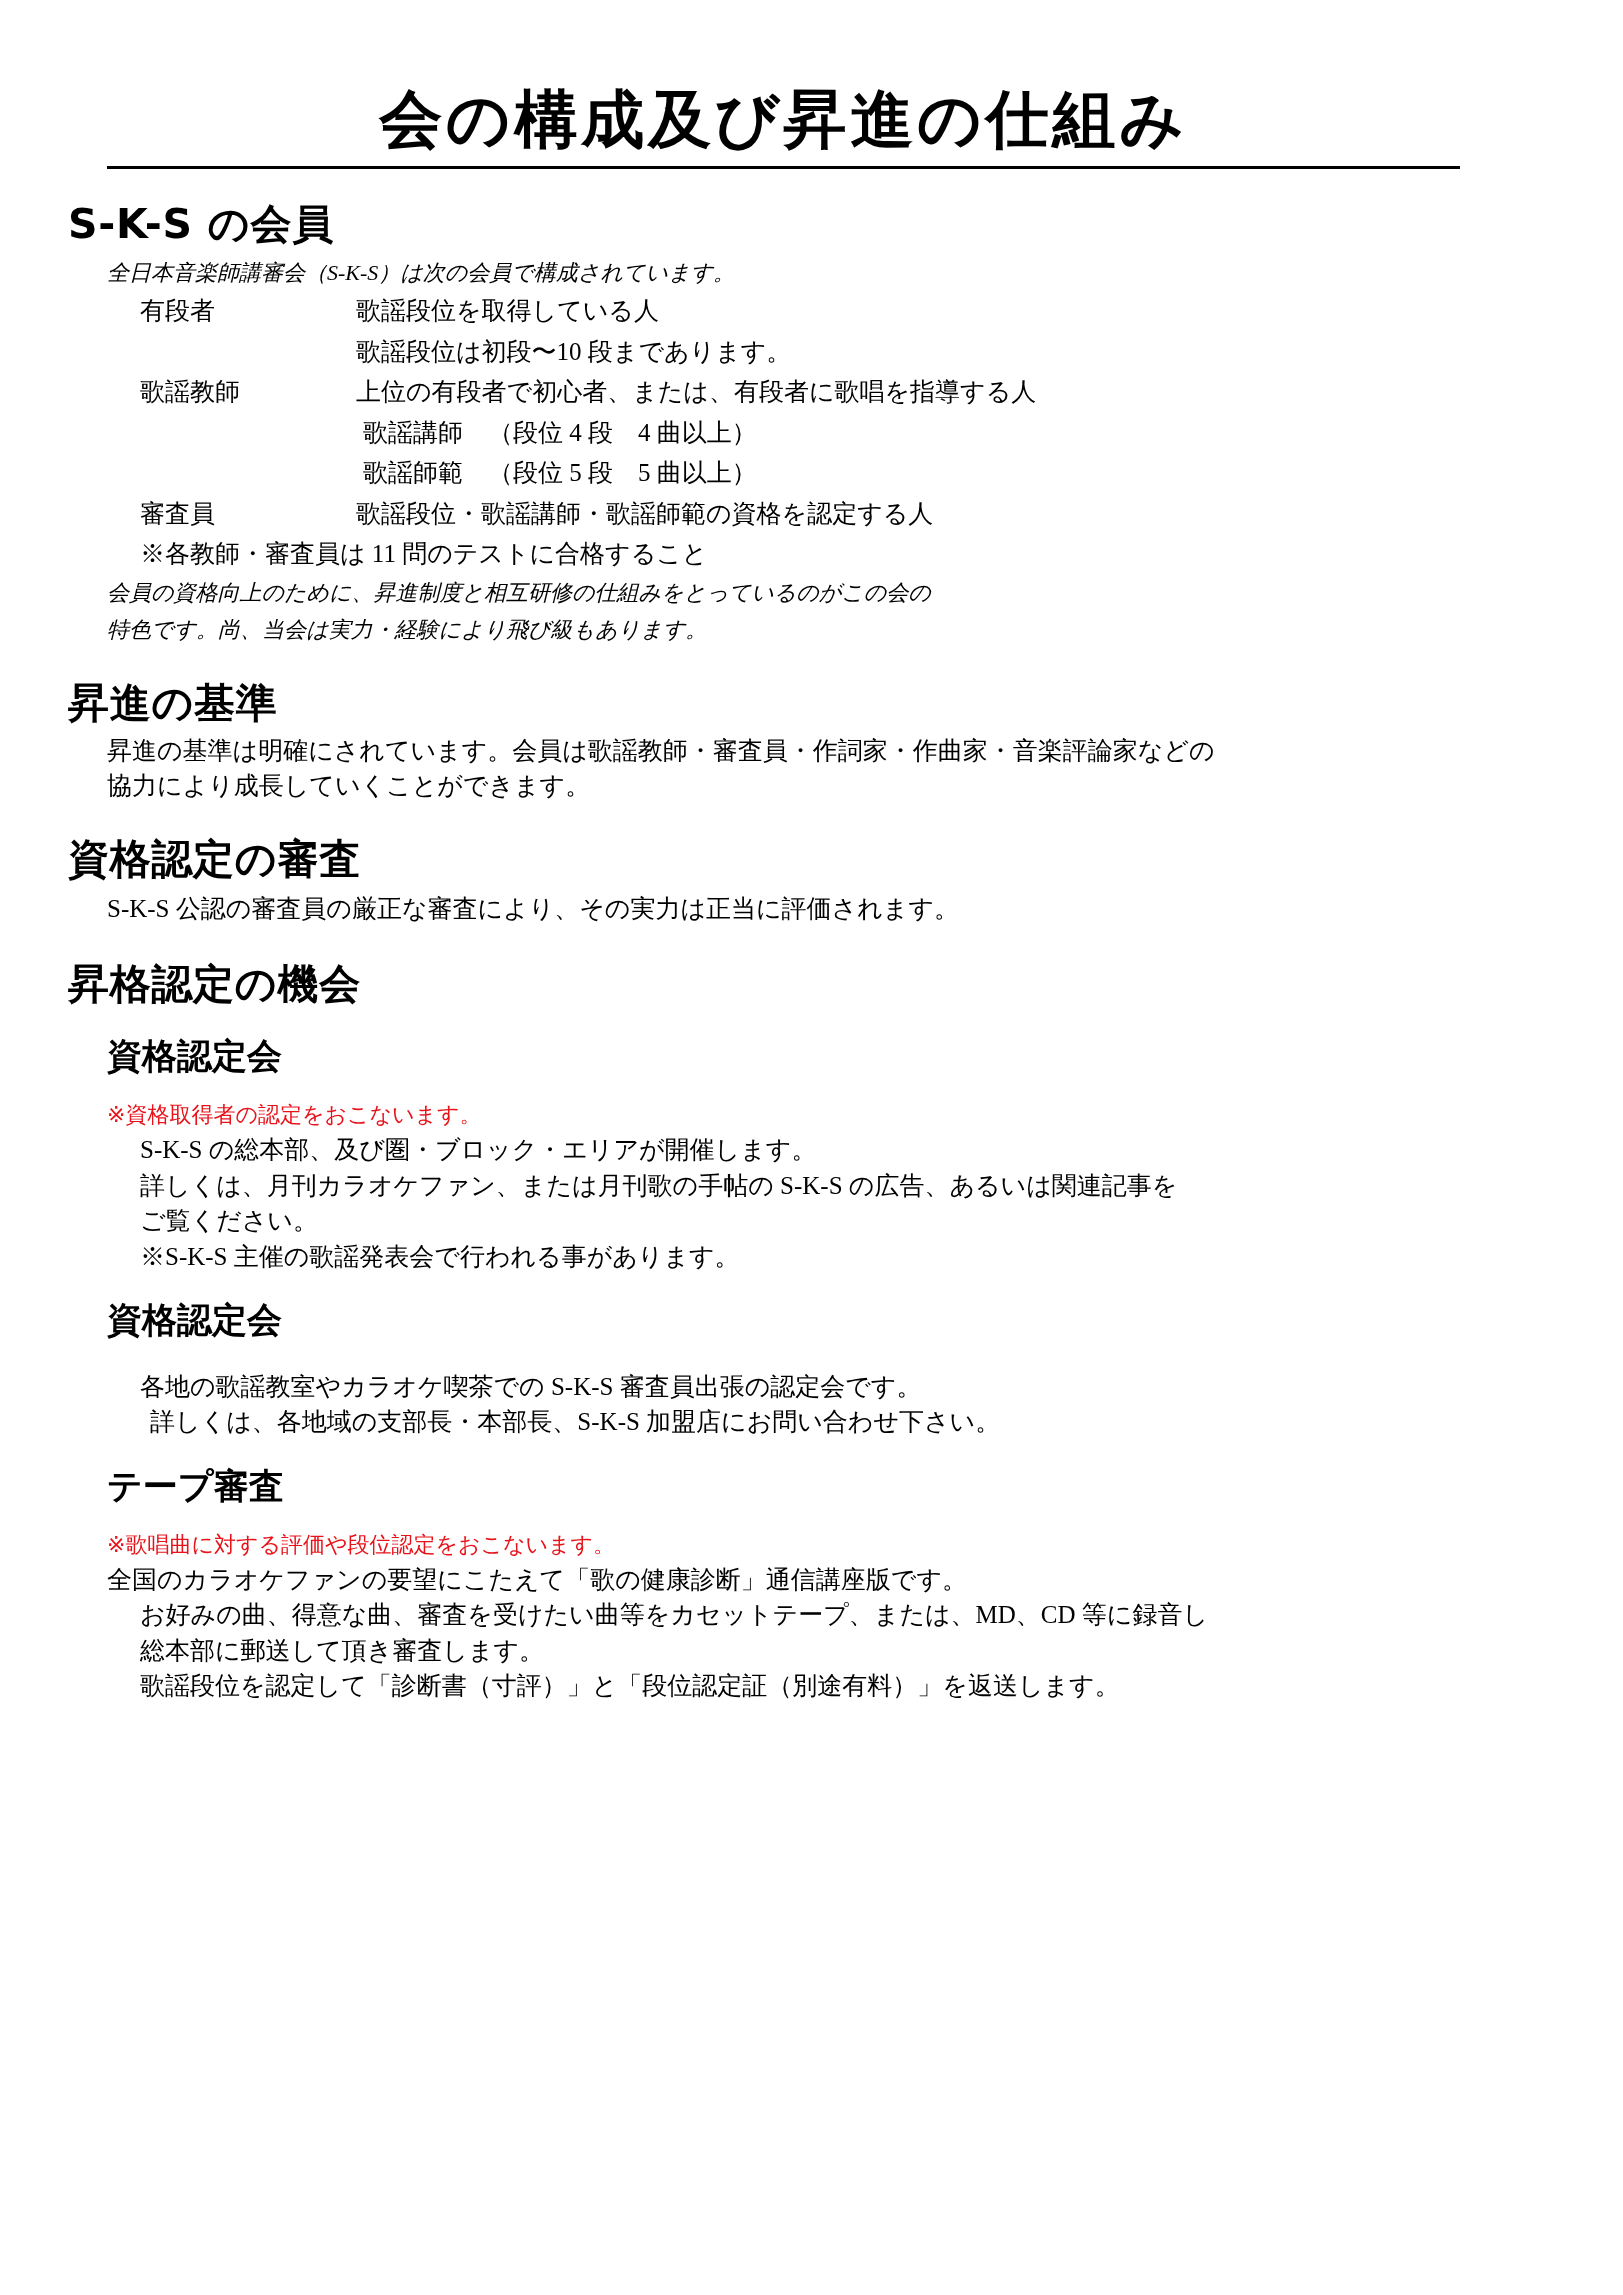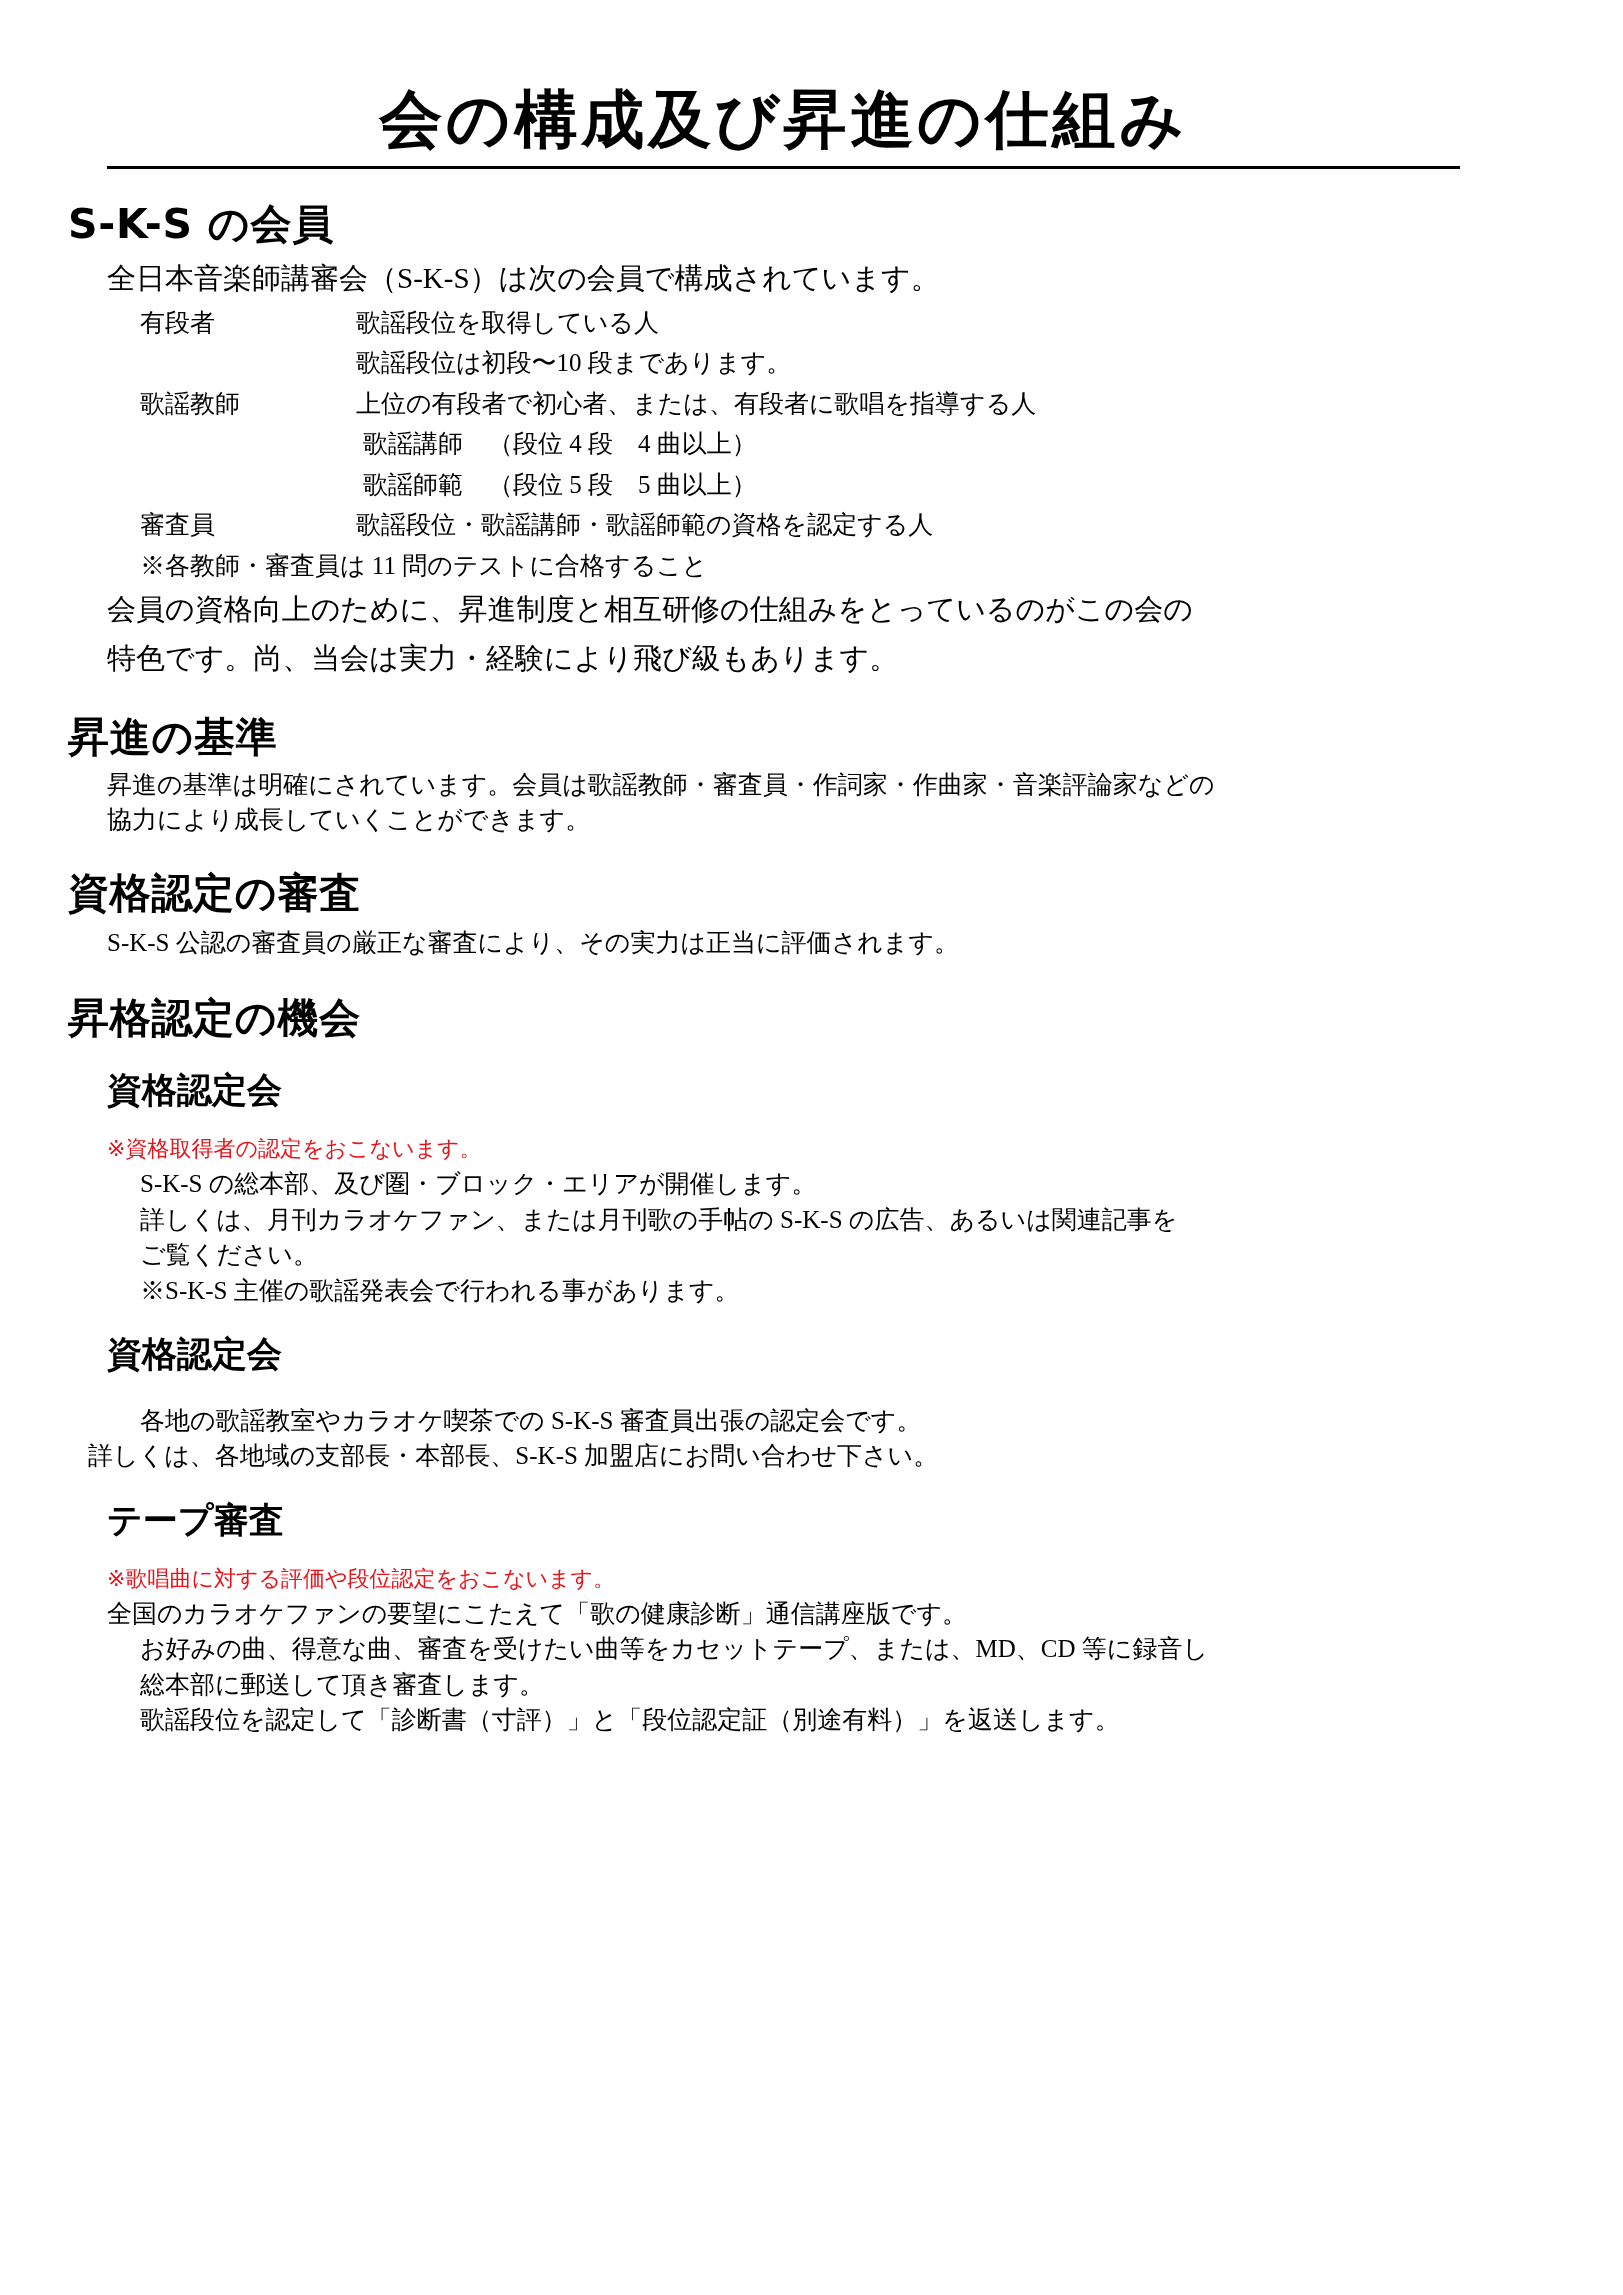--- a/index.html
+++ b/index.html
@@ -61,23 +61,24 @@
   h3.subsection .note {
     font-family: "Liberation Sans", "DejaVu Sans", sans-serif;
     font-weight: 400;
     font-size: 22px;
     color: #e8131a;
     letter-spacing: 0px;
   }
 
   
   .body-line {
-    font-size: 29px;
+    font-size: 22px;
     line-height: 1.62;
     margin: 0 0 1.3px 0;
+    font-style: italic;
   }
   .indent1 { margin-left: 65px; }
 
   .para {
     font-size: 25px;
     line-height: 1.6;
     margin: 2.6px 0 0 65px;
   }
   .para.tight { line-height: 1.42; }
 
@@ -161,21 +162,21 @@
   <div class="para tight" style="margin-left:98px">S-K-S の総本部、及び圏・ブロック・エリアが開催します。</div>
   <div class="para tight" style="margin-left:98px;margin-top:0">詳しくは、月刊カラオケファン、または月刊歌の手帖の S-K-S の広告、あるいは関連記事を</div>
   <div class="para tight" style="margin-left:98px;margin-top:0">ご覧ください。</div>
   <div class="para tight" style="margin-left:98px;margin-top:0">※S-K-S 主催の歌謡発表会で行われる事があります。</div>
 
   <h3 class="subsection">
     <span>資格認定会</span>
     <span class="note"></span>
   </h3>
   <div class="para tight" style="margin-left:98px">各地の歌謡教室やカラオケ喫茶での S-K-S 審査員出張の認定会です。</div>
-  <div class="para tight" style="margin-left:46px;margin-top:0">詳しくは、各地域の支部長・本部長、S-K-S 加盟店にお問い合わせ下さい。</div>
+  <div class="para tight" style="margin-left:108px;margin-top:0">詳しくは、各地域の支部長・本部長、S-K-S 加盟店にお問い合わせ下さい。</div>
 
   <h3 class="subsection">
     <span>テープ審査</span>
     <span class="note">※歌唱曲に対する評価や段位認定をおこないます。</span>
   </h3>
   <div class="para tight" style="">全国のカラオケファンの要望にこたえて「歌の健康診断」通信講座版です。</div>
   <div class="para tight" style="margin-left:98px;margin-top:0">お好みの曲、得意な曲、審査を受けたい曲等をカセットテープ、または、MD、CD 等に録音し</div>
   <div class="para tight" style="margin-left:98px;margin-top:0">総本部に郵送して頂き審査します。</div>
   <div class="para tight" style="margin-left:98px;margin-top:0">歌謡段位を認定して「診断書（寸評）」と「段位認定証（別途有料）」を返送します。</div>
 

